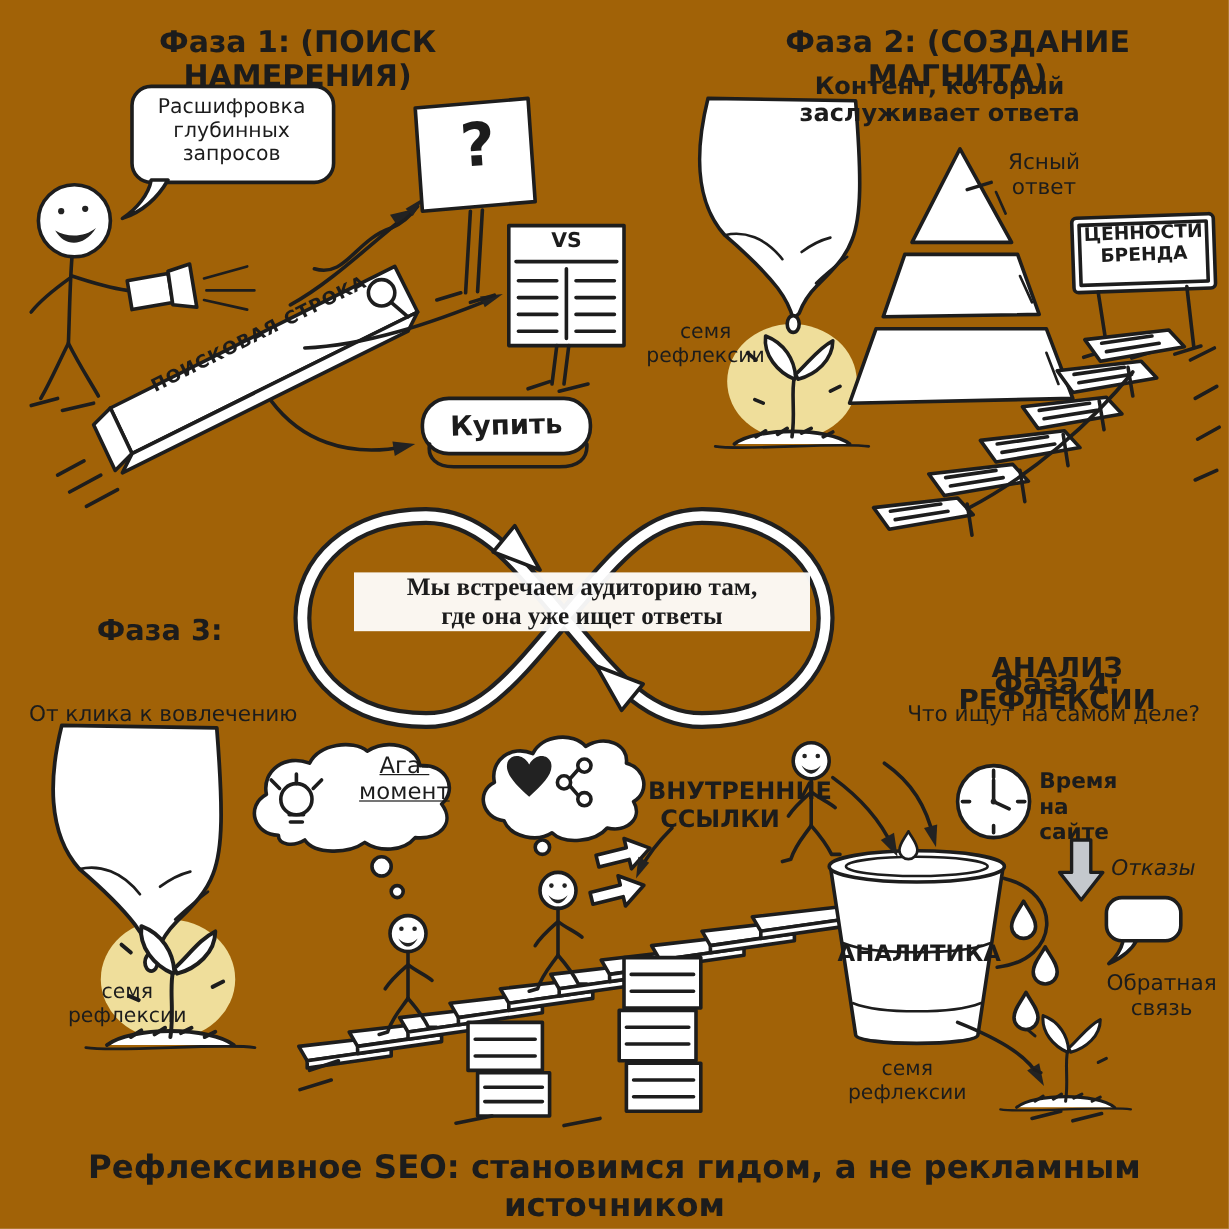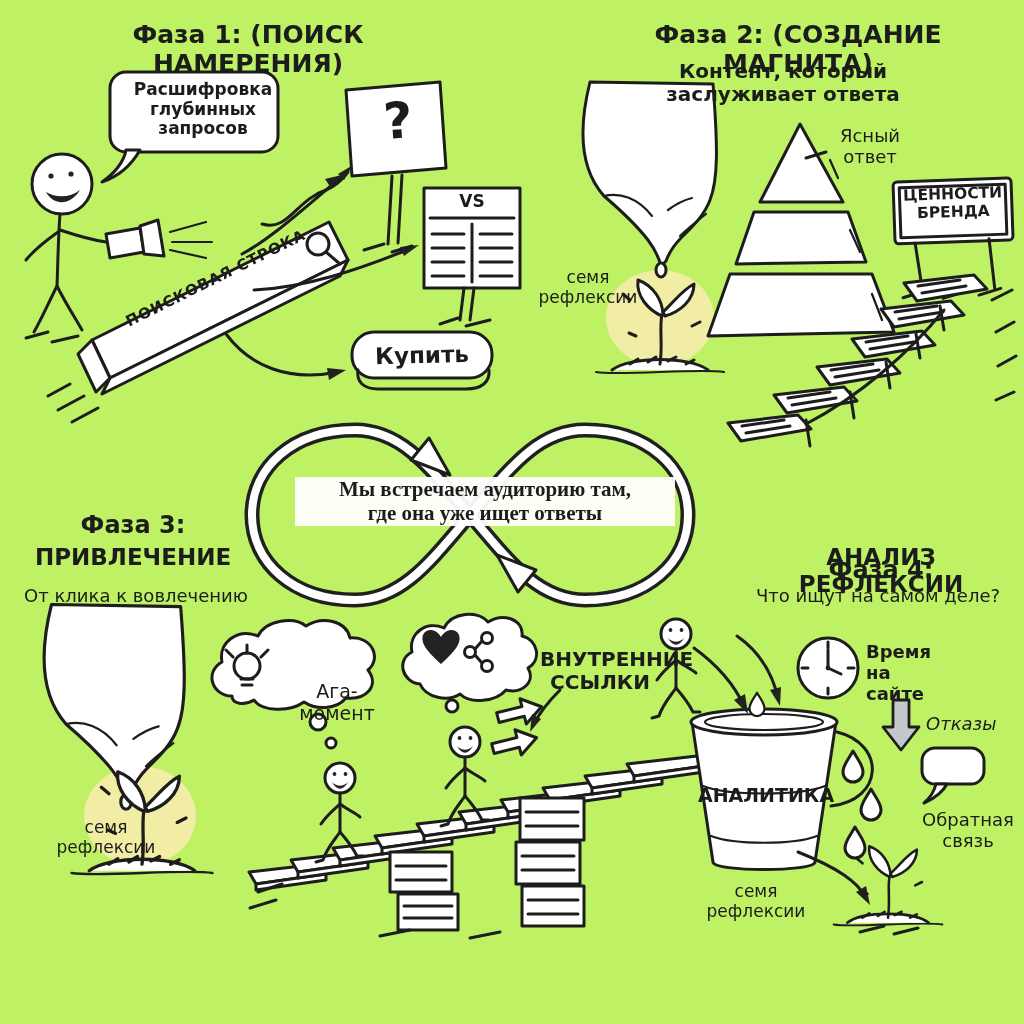--- a/index.html
+++ b/index.html
@@ -1,16 +1,16 @@
 <!DOCTYPE html>
 <html><head>
 <meta charset="utf-8">
 <style>
   html,body{margin:0;padding:0}
-  .page{position:relative;width:1024px;height:1024px;background:#bef264;overflow:hidden;
+  .page{position:relative;width:1024px;height:1024px;background:#a16207;overflow:hidden;
         font-family:"DejaVu Sans","Liberation Sans",sans-serif;color:#1c1c1c}
   #art{position:absolute;left:0;top:0}
   .ln{stroke:#1d1d1d;fill:none;stroke-width:3;stroke-linecap:round;stroke-linejoin:round}
   .lw{stroke:#1d1d1d;fill:#ffffff;stroke-width:3;stroke-linecap:round;stroke-linejoin:round}
   .th{stroke-width:2.2}
   .fd{fill:#222;stroke:none}
   .t{position:absolute;line-height:1.16;color:#1c1c1c}
   .b{font-weight:bold}
   .c{text-align:center}
   .ctr{background:rgba(255,255,255,.94)}
@@ -243,47 +243,47 @@
     <g>
       <path class="ln" d="M798,852 C838,868 858,882 866,898"></path>
       <polygon class="fd" points="870,905 856,892 866,886"></polygon>
     </g>
     <use href="#sprout" transform="translate(888,916) scale(0.85)"></use>
     <path class="ln" stroke-width="2.2" d="M860,932 L884,926 M894,934 L918,928"></path>
   </g>
 </svg>
 
 <div class="t b c" style="left:62px;top:20px;width:372px;font-size:25px;">Фаза 1: (ПОИСК НАМЕРЕНИЯ)</div>
-<div class="t c" style="left:128px;top:80px;width:150px;font-size:17px;font-weight:bold;">Расшифровка глубинных запросов</div>
+<div class="t c" style="left:118px;top:80px;width:150px;font-size:17px;">Расшифровка глубинных запросов</div>
 <div class="t b c" style="left:96px;top:270px;width:240px;font-size:15px;letter-spacing:1px;transform:rotate(-26.5deg);">ПОИСКОВАЯ СТРОКА</div>
 <div class="t b c" style="left:368px;top:92px;width:60px;font-size:50px;transform:rotate(-4deg);">?</div>
 <div class="t b c" style="left:426px;top:192px;width:92px;font-size:17px;">VS</div>
 <div class="t b c" style="left:352px;top:342px;width:140px;font-size:23px;transform:rotate(-1.5deg);">Купить</div>
 
 <div class="t b c" style="left:596px;top:20px;width:404px;font-size:25px;">Фаза 2: (СОЗДАНИЕ МАГНИТА)</div>
 <div class="t b c" style="left:648px;top:60px;width:270px;font-size:20px;">Контент, который заслуживает ответа</div>
 <div class="t c" style="left:532px;top:268px;width:112px;font-size:17px;">семя рефлексии</div>
 <div class="t c" style="left:822px;top:126px;width:96px;font-size:18px;">Ясный ответ</div>
 <div class="t b c" style="left:898px;top:186px;width:110px;font-size:15.5px;transform:rotate(-2deg);">ЦЕННОСТИ БРЕНДА</div>
 
 <div class="ctr t" style="left:295px;top:477px;width:380px;font-family:Liberation Serif, serif;">
   <div class="t b c" style="position:static;font-size:21px;">Мы встречаем аудиторию там,</div>
   <div class="t b c" style="position:static;font-size:21px;">где она уже ищет ответы</div>
 </div>
 
 <div class="t b c" style="left:28px;top:512px;width:210px;font-size:24px;">Фаза 3:</div>
-<div class="t b c" style="left:28px;top:544px;width:210px;font-size:23px;">ПРИВЛЕЧЕНИЕ</div>
 <div class="t c" style="left:16px;top:586px;width:240px;font-size:18px;">От клика к вовлечению</div>
 <div class="t c" style="left:50px;top:818px;width:112px;font-size:17px;">семя рефлексии</div>
-<div class="t c" style="left:286px;top:680px;width:102px;font-size:19px;">Ага-момент</div>
+<div class="t c" style="left:286px;top:627px;width:102px;font-size:19px;text-decoration:underline;">Ага-момент</div>
 <div class="t b c" style="left:540px;top:636px;width:120px;font-size:20px;margin-top:12px;">ВНУТРЕННИЕ ССЫЛКИ</div>
 
 <div class="t b c" style="left:756px;top:512px;width:250px;font-size:24px;margin-top:45px;">Фаза 4:</div>
 <div class="t b c" style="left:756px;top:544px;width:250px;font-size:23px;">АНАЛИЗ РЕФЛЕКСИИ</div>
 <div class="t c" style="left:748px;top:586px;width:260px;font-size:18px;">Что ищут на самом деле?</div>
 <div class="t" style="left:866px;top:642px;width:84px;font-size:18px;font-weight:bold;">Время на сайте</div>
 <div class="t" style="left:926px;top:714px;width:80px;font-size:18px;font-style:italic;">Отказы</div>
 <div class="t c" style="left:918px;top:810px;width:100px;font-size:18px;">Обратная связь</div>
 <div class="t b c" style="left:698px;top:784px;width:132px;font-size:19px;">АНАЛИТИКА</div>
 <div class="t c" style="left:698px;top:882px;width:116px;font-size:17px;">семя рефлексии</div>
 
+<div class="t b c" style="left:20px;top:958px;width:984px;font-size:27px;">Рефлексивное SEO: становимся гидом, а не рекламным источником</div>
 
 </div>
 
 </body></html>

